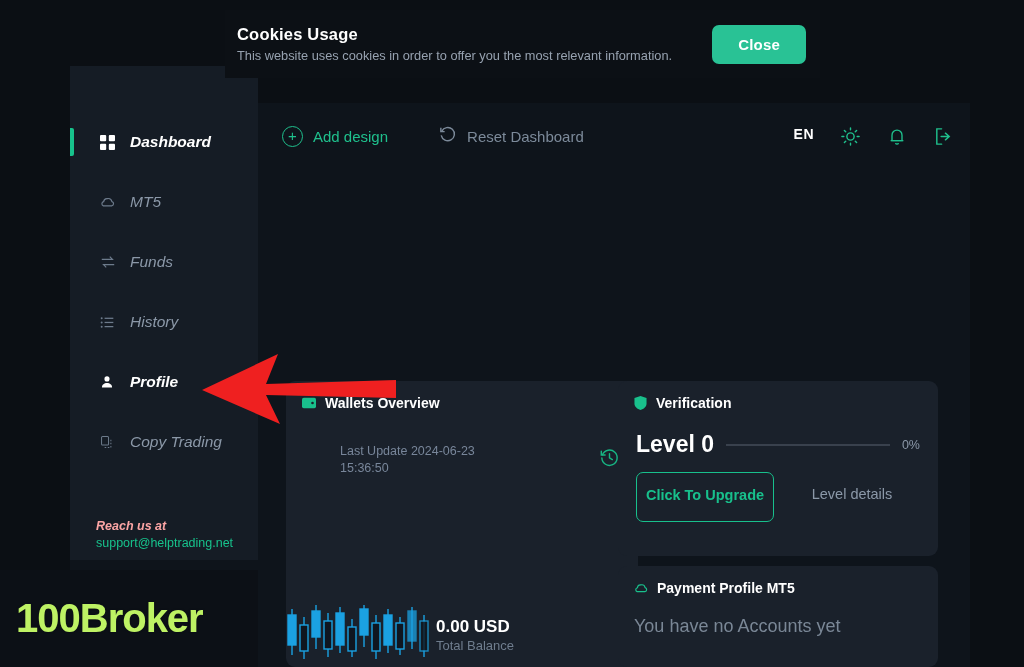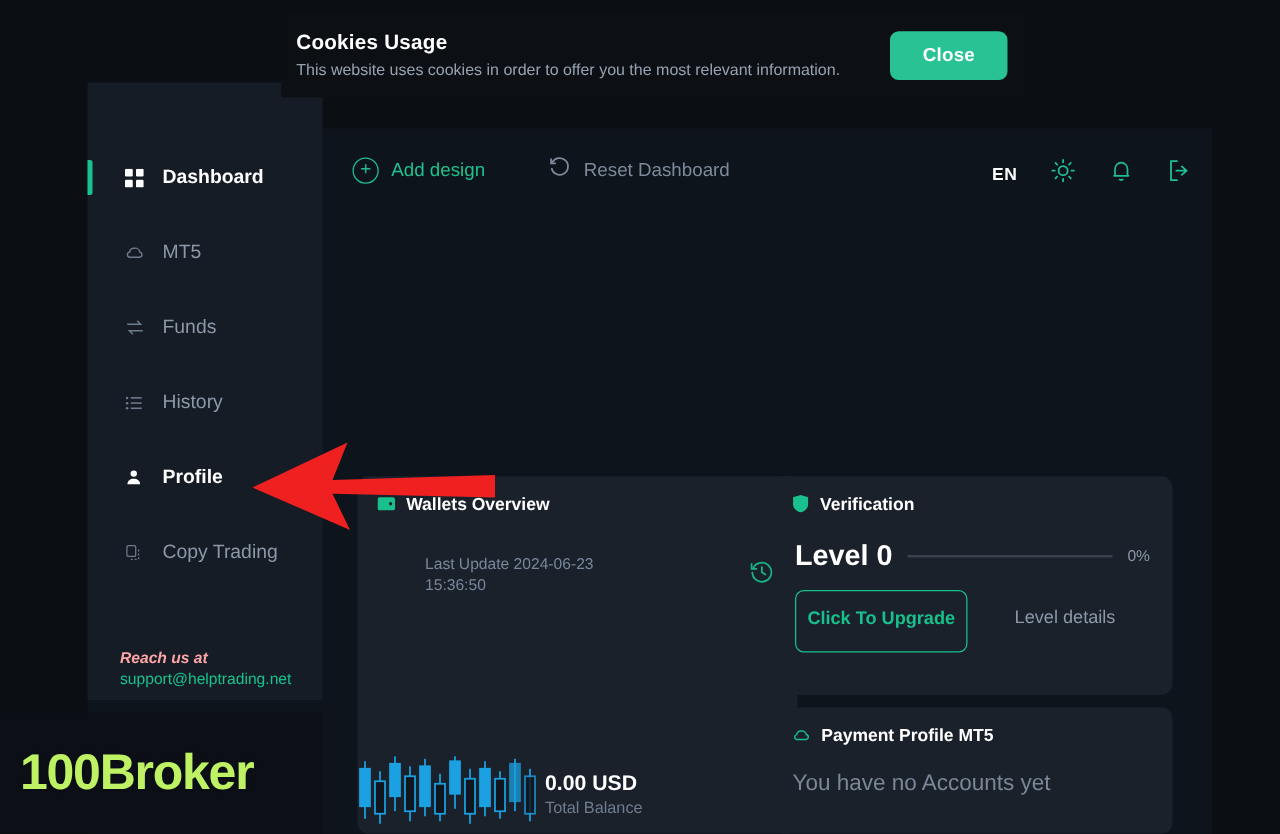--- a/index.html
+++ b/index.html
@@ -81,21 +81,21 @@
   }
 
   
   .sidebar {
     position: absolute; left: 70px; top: 66px; width: 188px; height: 494px;
     background: #151c25; z-index: 20;
   }
   .nav { position: absolute; left: 0; top: 46px; width: 100%; }
   .nav-item {
     position: relative; height: 60px; display: flex; align-items: center;
-    padding-left: 30px; cursor: pointer;
+    padding-left: 30px; cursor: pointer; font-style: italic;
   }
   .nav-item .ico {
     width: 22px; display: flex; align-items: center; justify-content: flex-start;
     color: #6d7b8c;
   }
   .nav-item .lbl { color: #8b98a8; font-size: 15.5px; margin-left: 8px; }
   .nav-item.active .lbl { color: #ffffff; font-weight: 600; }
   .nav-item.active .ico { color: #ffffff; }
   .nav-item.current .lbl { color: #ffffff; font-weight: 600; }
   .nav-item.current .ico { color: #ffffff; }
@@ -116,21 +116,21 @@
   .tb-btn { display: flex; align-items: center; gap: 10px; cursor: pointer; }
   .tb-btn .tb-lbl { font-size: 15px; }
   .tb-add .tb-lbl { color: #1fc08d; }
   .tb-add .circ {
     width: 21px; height: 21px; border: 1.6px solid #1fc08d; border-radius: 50%;
     color: #1fc08d; font-size: 15px; line-height: 17px; text-align: center; font-weight: 400;
   }
   .tb-reset { margin-left: 50px; }
   .tb-reset .tb-lbl { color: #7c8a9a; }
   .tb-reset .ico { color: #7c8a9a; }
-  .tb-right { margin-left: auto; display: flex; align-items: flex-end; gap: 26px; }
+  .tb-right { margin-left: auto; display: flex; align-items: flex-start; gap: 26px; }
   .tb-right .en { color: #ffffff; font-size: 14px; font-weight: 700; letter-spacing: .5px; cursor:pointer; }
   .tb-right .ic { color: #1fc08d; cursor: pointer; display:flex; }
 
   
   .banner-card {
     position: absolute; left: 28px; top: 108px; width: 652px; height: 157px;
     background: #1b222c; border-radius: 9px; display: flex; align-items: center; justify-content: center;
   }
   .banner-card .t { color: #7d8c9c; font-size: 18px; }
 

